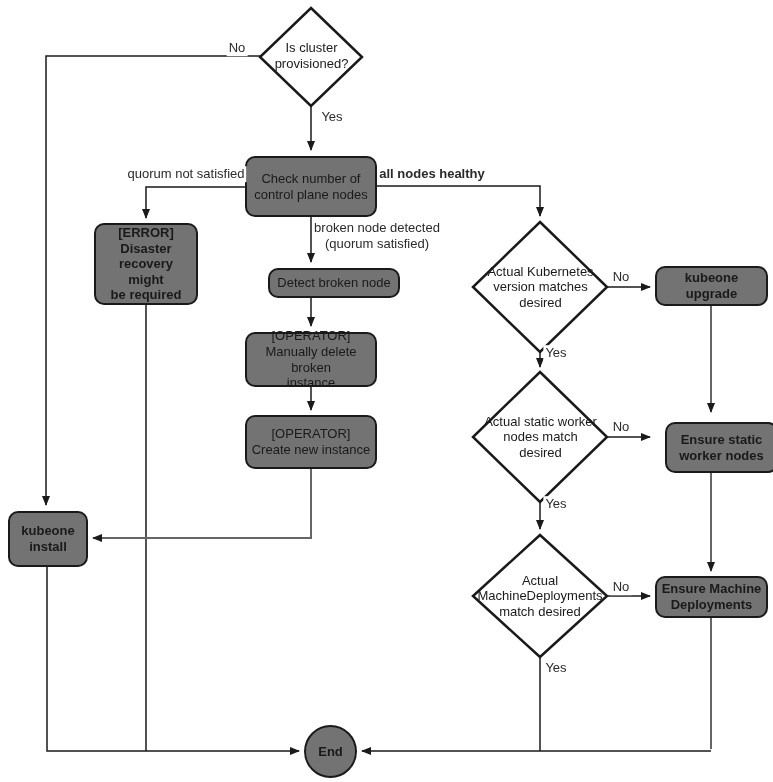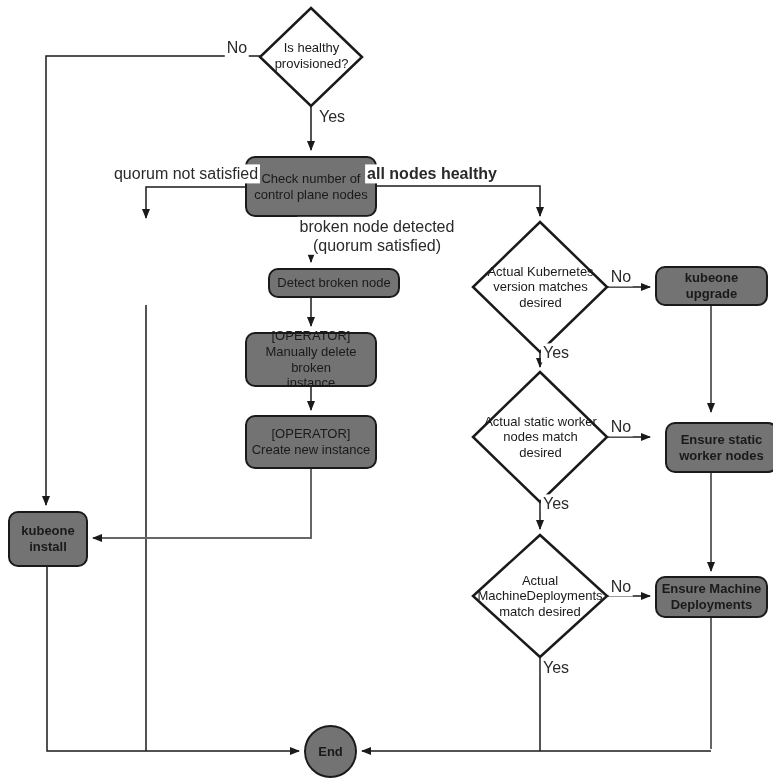--- a/index.html
+++ b/index.html
@@ -30,21 +30,21 @@
     position:absolute;
     display:flex;align-items:center;justify-content:center;
     text-align:center;
     font-size:13px;line-height:1.2;
     white-space:pre-line;
     pointer-events:none;
   }
   .elabel{
     position:absolute;
     transform:translate(-50%,-50%);
-    font-size:16px;line-height:1.2;
+    font-size:13px;line-height:1.2;
     color:#2a2a2a;
     background:#fff;
     text-align:center;
     white-space:pre-line;
     padding:0 2px;
   }
 </style>
 </head>
 <body>
 
@@ -77,34 +77,38 @@
     <path d="M711,618 L711,749" fill="none" stroke="#666666" stroke-width="2"></path>
     <path d="M540,657 L540,751" fill="none" stroke="#1a1a1a" stroke-width="1.5"></path>
     <path d="M711,751 L362,751" fill="none" stroke="#1a1a1a" stroke-width="1.5" marker-end="url(#arrow)"></path>
 
     <polygon points="311,8 362,57 311,106 260,57" fill="#ffffff" stroke="#1a1a1a" stroke-width="2.5"></polygon>
     <polygon points="540,222 607,287 540,352 473,287" fill="#ffffff" stroke="#1a1a1a" stroke-width="2.5"></polygon>
     <polygon points="540,372 607,437 540,502 473,437" fill="#ffffff" stroke="#1a1a1a" stroke-width="2.5"></polygon>
     <polygon points="540,535 607,596 540,657 473,596" fill="#ffffff" stroke="#1a1a1a" stroke-width="2.5"></polygon>
   </svg>
 
-  <div class="dtext" style="left:261px;top:30px;width:101px;height:52px;">Is healthy
+  <div class="dtext" style="left:261px;top:30px;width:101px;height:52px;">Is cluster
 provisioned?</div>
   <div class="dtext" style="left:475px;top:261px;width:131px;height:52px;">Actual Kubernetes
 version matches
 desired</div>
   <div class="dtext" style="left:475px;top:411px;width:131px;height:52px;">Actual static worker
 nodes match
 desired</div>
   <div class="dtext" style="left:471px;top:570px;width:138px;height:52px;">Actual
 MachineDeployments
 match desired</div>
 
   <div class="node" style="left:245px;top:156px;width:132px;height:61px;">Check number of
 control plane nodes</div>
+  <div class="node bold" style="left:94px;top:223px;width:104px;height:82px;">[ERROR]
+Disaster
+recovery might
+be required</div>
   <div class="node" style="left:245px;top:268px;width:132px;height:30px;margin-left:23px;">Detect broken node</div>
   <div class="node" style="left:245px;top:332px;width:132px;height:55px;">[OPERATOR]
 Manually delete broken
 instance</div>
   <div class="node" style="left:245px;top:415px;width:132px;height:54px;">[OPERATOR]
 Create new instance</div>
   <div class="node bold" style="left:8px;top:511px;width:80px;height:56px;">kubeone
 install</div>
   <div class="node bold" style="left:655px;top:266px;width:113px;height:40px;">kubeone upgrade</div>
   <div class="node bold" style="left:655px;top:422px;width:113px;height:51px;margin-left:10px;">Ensure static

